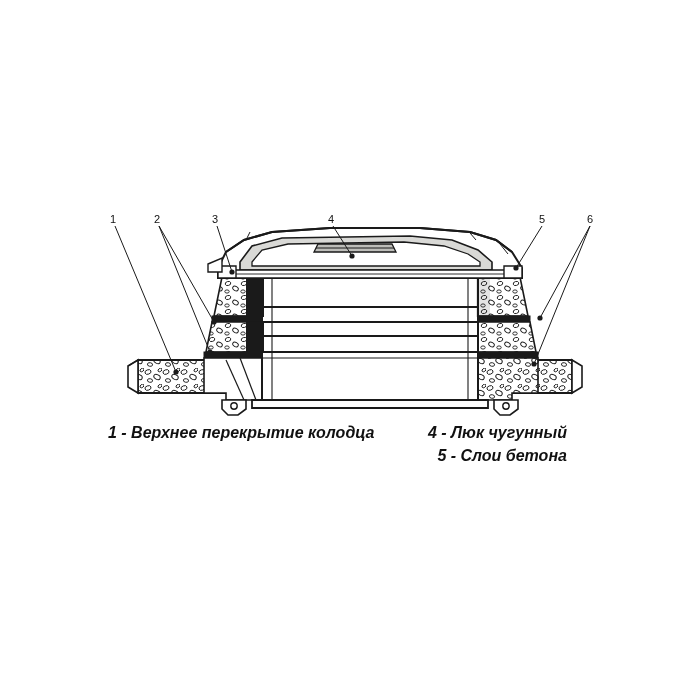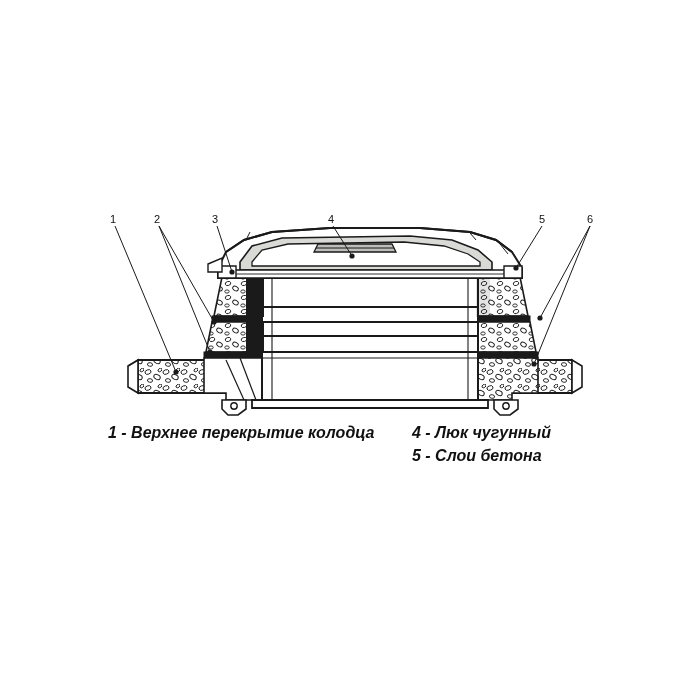--- a/index.html
+++ b/index.html
@@ -37,21 +37,21 @@
     font-size: 10.5px;
     font-style: italic;
     font-family: "Liberation Sans", sans-serif;
     color: #111;
   }
   .legend-col {
     position: absolute;
     top: 0;
   }
   .legend-col.left { left: 0; }
-  .legend-col.right { left: 304px; }
+  .legend-col.right { left: 320px; text-align: right; }
   .legend-item {
     white-space: nowrap;
     margin-bottom: 5px;
     font-weight: bold;
     font-style: italic;
     font-size: 16px;
   }
   svg { display: block; }
 </style>
 </head>

